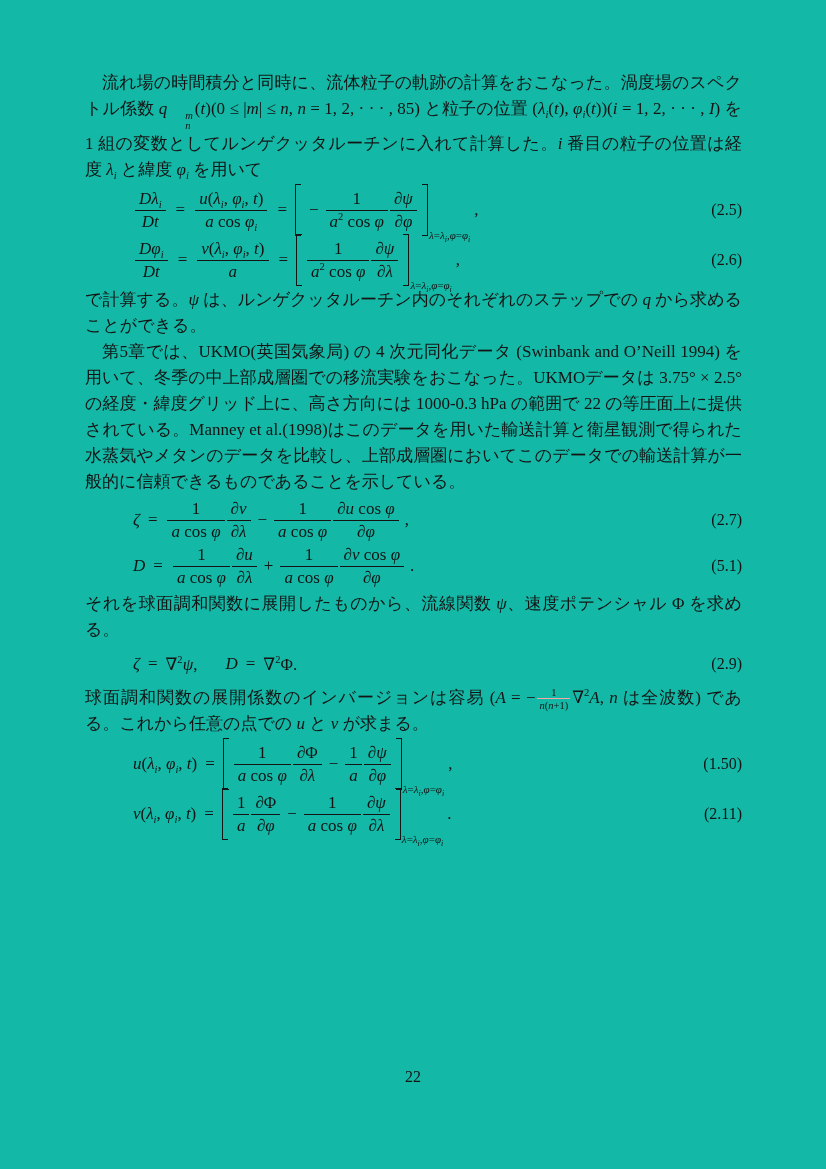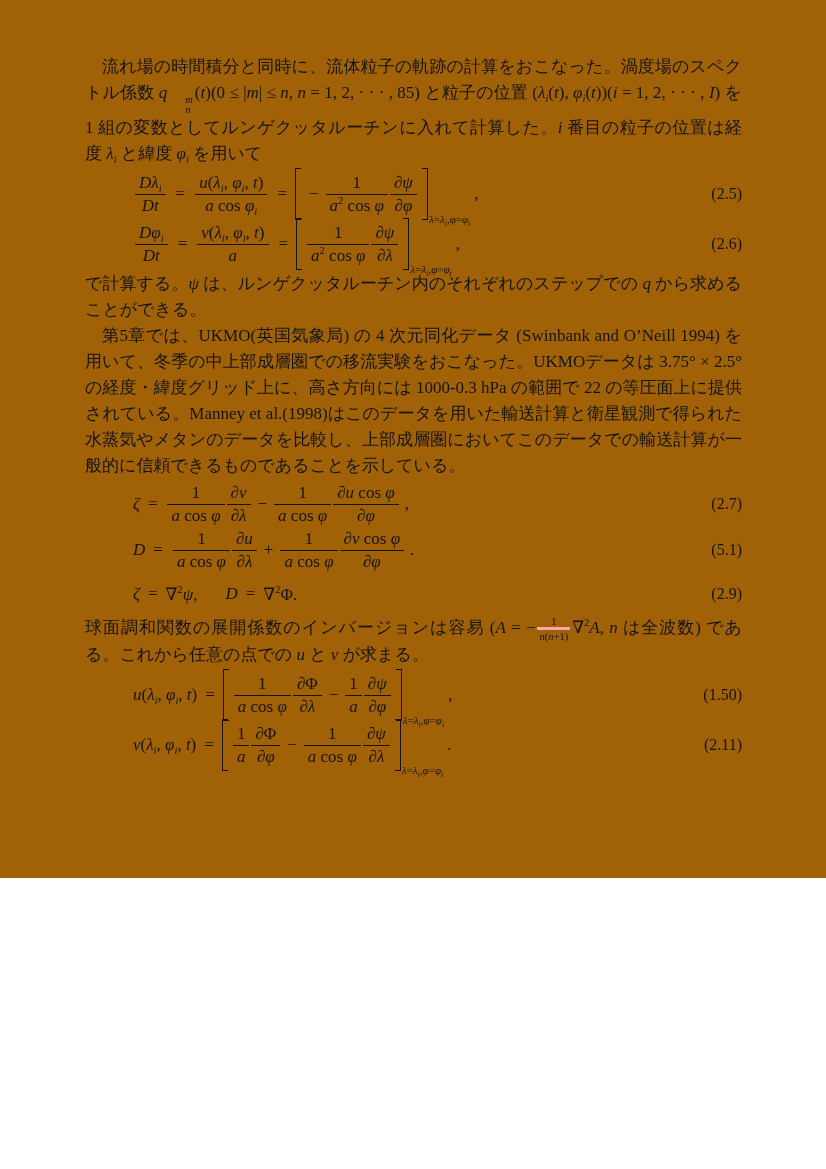--- a/index.html
+++ b/index.html
@@ -1,28 +1,28 @@
 <!DOCTYPE html>
 <html lang="ja"><head>
 <meta charset="utf-8">
 <style>
   html,body{margin:0;padding:0;background:#fff;}
   .page{
-    position:relative;width:826px;height:878px;background:#a16207;color:#141414;
+    position:relative;width:826px;height:1169px;background:#14b8a6;color:#141414;
     font-family:"Liberation Serif","DejaVu Serif",serif;
-    box-sizing:border-box;padding:54px 84px 0 85px;overflow:hidden;
+    box-sizing:border-box;padding:70px 84px 0 85px;overflow:hidden;
   }
   .para{margin:0;font-size:17px;line-height:26px;text-align:justify;}
   .indent{text-indent:17px;}
   .para i{font-style:italic;}
   sub,sup{font-size:0.62em;line-height:0;}
   .qss{display:inline-flex;flex-direction:column;vertical-align:-5px;font-size:10.5px;line-height:10px;margin:0 2px 0 1px;text-align:left;}
   .ifr{display:inline-block;vertical-align:middle;text-align:center;font-size:10.5px;line-height:11px;margin:0 2px;}
   .ifr .n{display:block;padding:0 2px;}
-  .ifr .d{display:block;border-top:3px solid #fca5a5;padding:1px 2px 0;}
+  .ifr .d{display:block;border-top:1px solid #fca5a5;padding:1px 2px 0;}
   .sechead{margin:22px 0 20px;font-family:"Liberation Sans","DejaVu Sans",sans-serif;font-weight:bold;font-size:25px;line-height:30px;color:#000;}
   .secnum{margin-right:18px;letter-spacing:1px;}
   .eqgroup{margin:2px 0;}
   .eqrow{display:flex;align-items:center;height:50px;font-size:17px;}
   .compact .eqrow{height:46px;}
   .eqrow.single{height:38px;}
   .eqbody{flex:1;display:flex;align-items:center;padding-left:48px;white-space:nowrap;}
   .eqnum{font-size:16px;flex:0 0 auto;}
   .fr{display:inline-block;text-align:center;margin:0 2px;}
   .fr .n{display:block;padding:1px 4px 2px;line-height:18px;}
@@ -159,20 +159,21 @@
           <span class="fr tight">
             <span class="n"><i>∂v</i> cos <i>φ</i></span>
             <span class="d"><i>∂φ</i></span>
           </span>
           <span class="pc">.</span>
         </div>
       <div class="eqnum">(5.1)</div>
     </div>
   </div>
 
+  <p class="para">それを球面調和関数に展開したものから、流線関数 <i>ψ</i>、速度ポテンシャル Φ を求める。</p>
 
   <div class="eqgroup">
     <div class="eqrow single">
       <div class="eqbody">
           <i>ζ</i>
           <span class="rel">=</span>
           <span>∇<sup>2</sup><i>ψ</i>,</span>
           <span class="qquad"></span>
           <i>D</i>
           <span class="rel">=</span>

